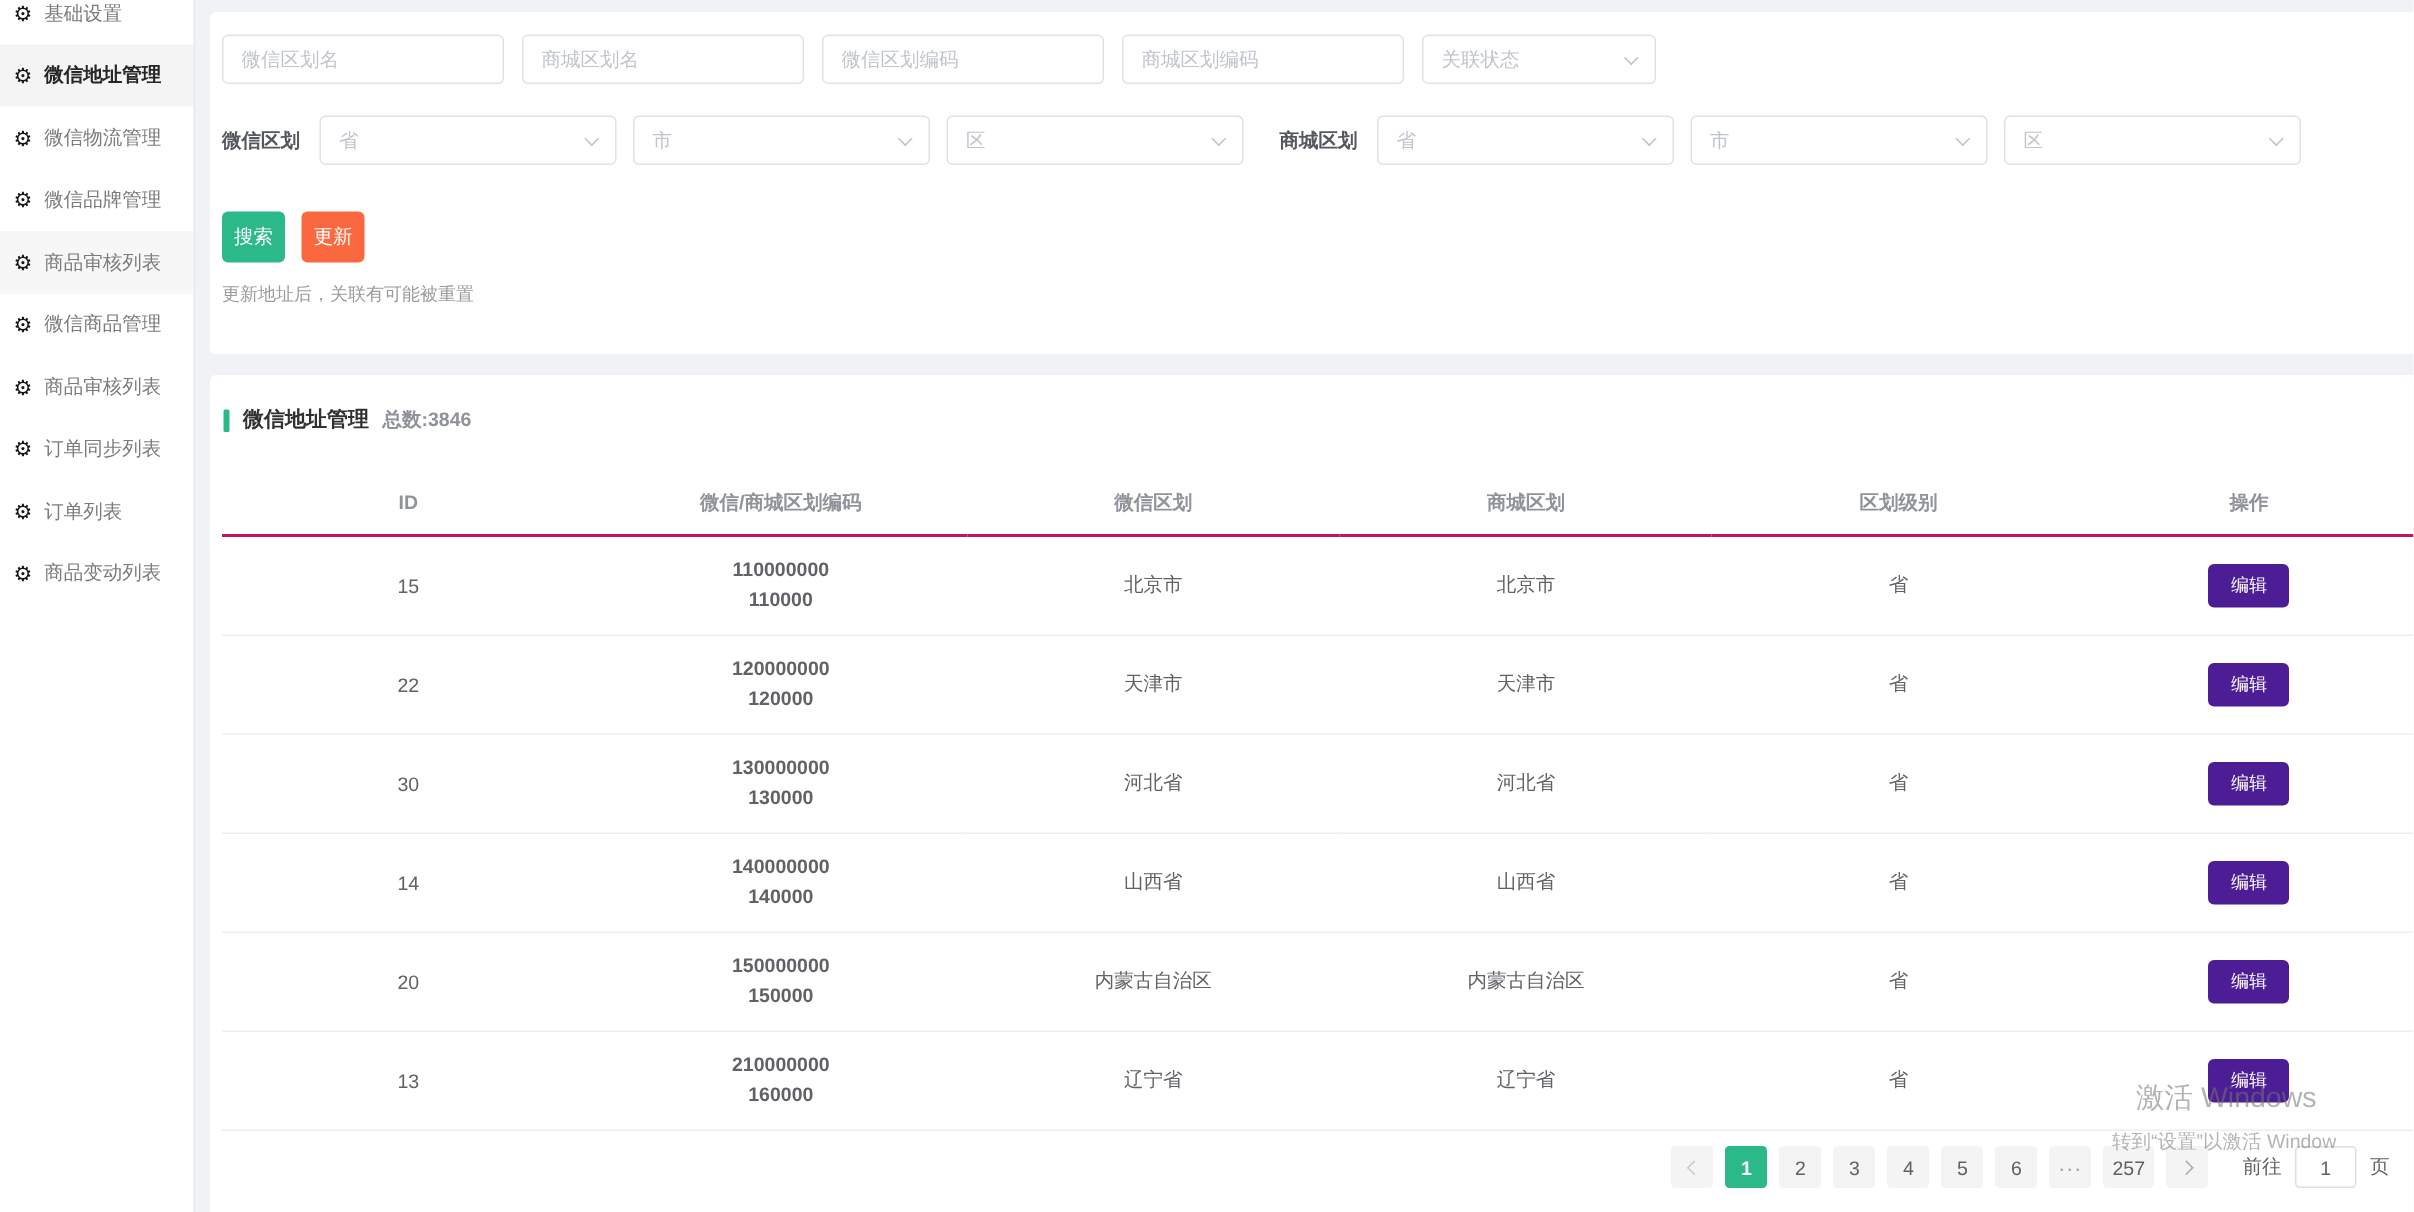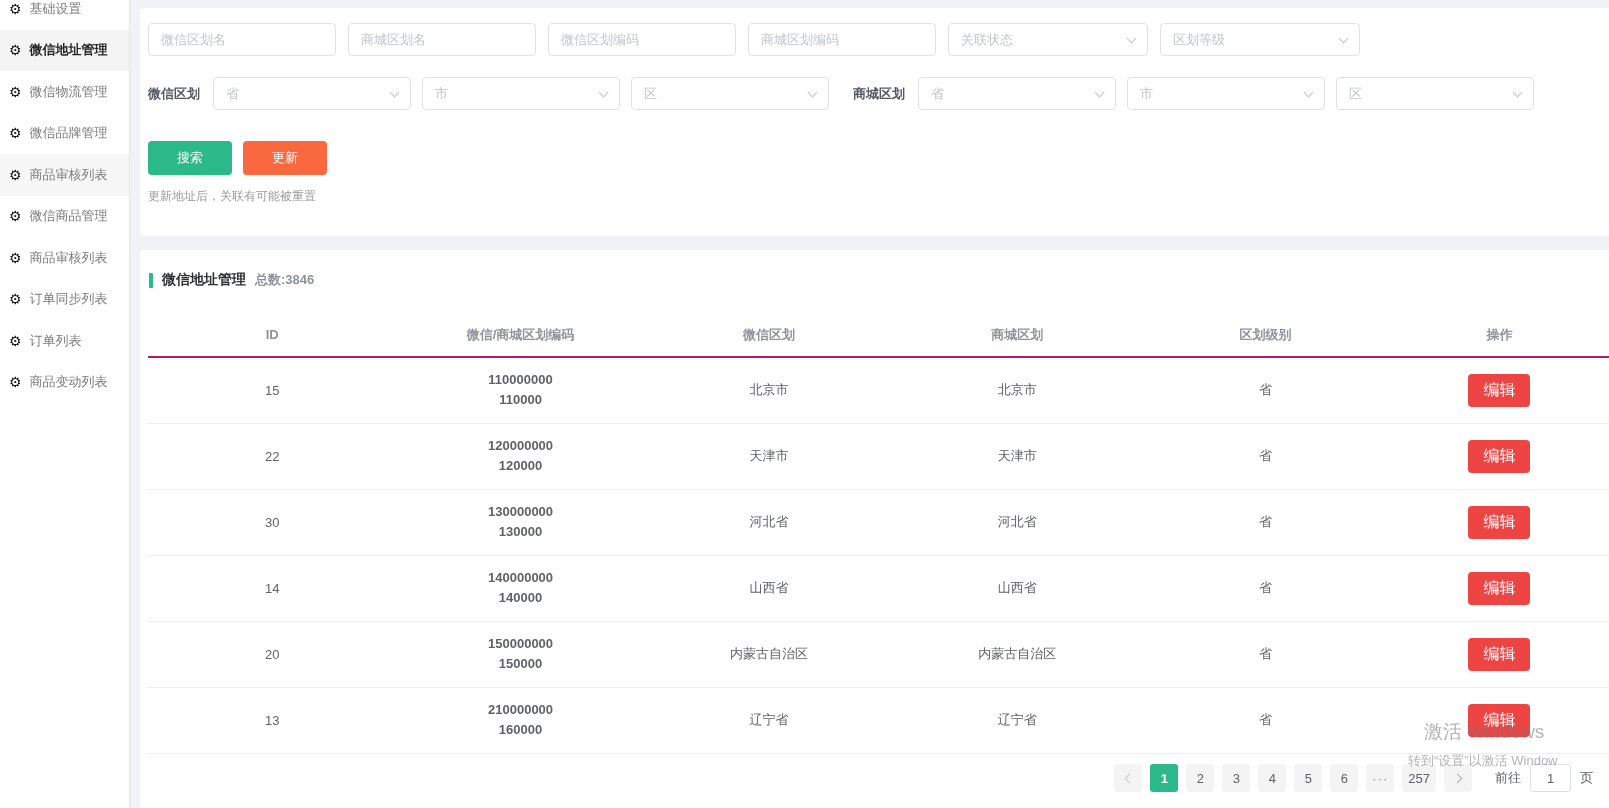--- a/index.html
+++ b/index.html
@@ -30,36 +30,36 @@
   .card.table-card  { top:250px; bottom:-10px; }
   
   .f-row1 { display:flex; gap:12px; padding:15px 0 0 8px; }
   .txt-input {
     width:188px; height:33px; border:1px solid #dfe2e9; border-radius:4px;
     padding:0 12px; font-size:13px; color:#c2410c; outline:none;
     font-family:inherit; background:#fff;
   }
   .txt-input::placeholder { color:#c0c4cc; }
   .sel {
-    position:relative; width:200px; height:33px; border:1px solid #dfe2e9;
+    position:relative; width:156px; height:33px; border:1px solid #dfe2e9;
     border-radius:4px; background:#fff; display:flex; align-items:center;
     padding:0 26px 0 12px; font-size:13px; color:#c0c4cc; cursor:pointer;
   }
   .sel.wide { width:198px; }
   .chev {
     position:absolute; right:12px; top:11px; width:7px; height:7px;
     border-right:1.5px solid #c0c4cc; border-bottom:1.5px solid #c0c4cc;
     transform:rotate(45deg);
   }
   .f-row2 { display:flex; align-items:center; gap:11px; margin-top:21px; padding-left:8px; }
   .f-label { font-size:13px; color:#55595f; font-weight:bold; margin-right:2px; white-space:nowrap; }
   .f-label.mall { margin-left:13px; }
   .btn-row { display:flex; gap:11px; margin-top:31px; padding-left:8px; }
   .btn {
-    height:34px; padding:0 29px; border:none; border-radius:4px;
+    height:34px; padding:0 8px; border:none; border-radius:4px;
     color:#fff; font-size:13px; cursor:pointer; font-family:inherit;
   }
   .btn.search { background:#2cb98a; }
   .btn.update { background:#f9683e; }
   .hint { margin-top:13px; padding-left:8px; font-size:12px; color:#9b9b9b; }
   
   .section-head { display:flex; align-items:center; gap:9px; padding:21px 0 0 9px; }
   .sec-bar { width:4px; height:15px; background:#2cb98a; border-radius:1px; }
   .sec-title { font-size:14px; font-weight:bold; color:#303133; }
   .sec-total { font-size:13px; font-weight:bold; color:#8f9399; }
@@ -68,21 +68,21 @@
   .grid th {
     height:44px; font-size:13px; color:#909399; font-weight:bold;
     text-align:center; border-bottom:2px solid #be185d; vertical-align:middle;
   }
   .grid td {
     height:66px; font-size:13px; color:#606266; text-align:center;
     border-bottom:1px solid #ebeef5; vertical-align:middle;
   }
   .code-cell div { line-height:20px;font-weight:bold; }
   .edit-btn {
-    display:inline-block; background:#ef4444; color:#fff; font-size:16px;
+    display:inline-block; background:#4c1d95; color:#fff; font-size:12px;
     padding:6px 15px; border:none; border-radius:4px; cursor:pointer; font-family:inherit;
   }
   
   .pagination {
     position:absolute; left:140px; right:0; top:764px; z-index:2;
     display:flex; justify-content:flex-end; align-items:center; gap:8px;
     padding-right:16px;
   }
   .pg-btn {
     min-width:28px; height:28px; border-radius:3px; background:#f4f4f5;
@@ -153,24 +153,20 @@
 </aside>
 
 <section class="card filter-card">
   <div class="f-row1">
     <input class="txt-input" placeholder="微信区划名" style="">
     <input class="txt-input" placeholder="商城区划名" style="">
     <input class="txt-input" placeholder="微信区划编码" style="">
     <input class="txt-input" placeholder="商城区划编码" style="">
     <div class="sel">
       <span>关联状态</span>
-      <i class="chev"></i>
-    </div>
-    <div class="sel">
-      <span>区划等级</span>
       <i class="chev"></i>
     </div>
   </div>
 
   <div class="f-row2">
     <span class="f-label">微信区划</span>
     <div class="sel wide">
       <span>省</span>
       <i class="chev"></i>
     </div>

